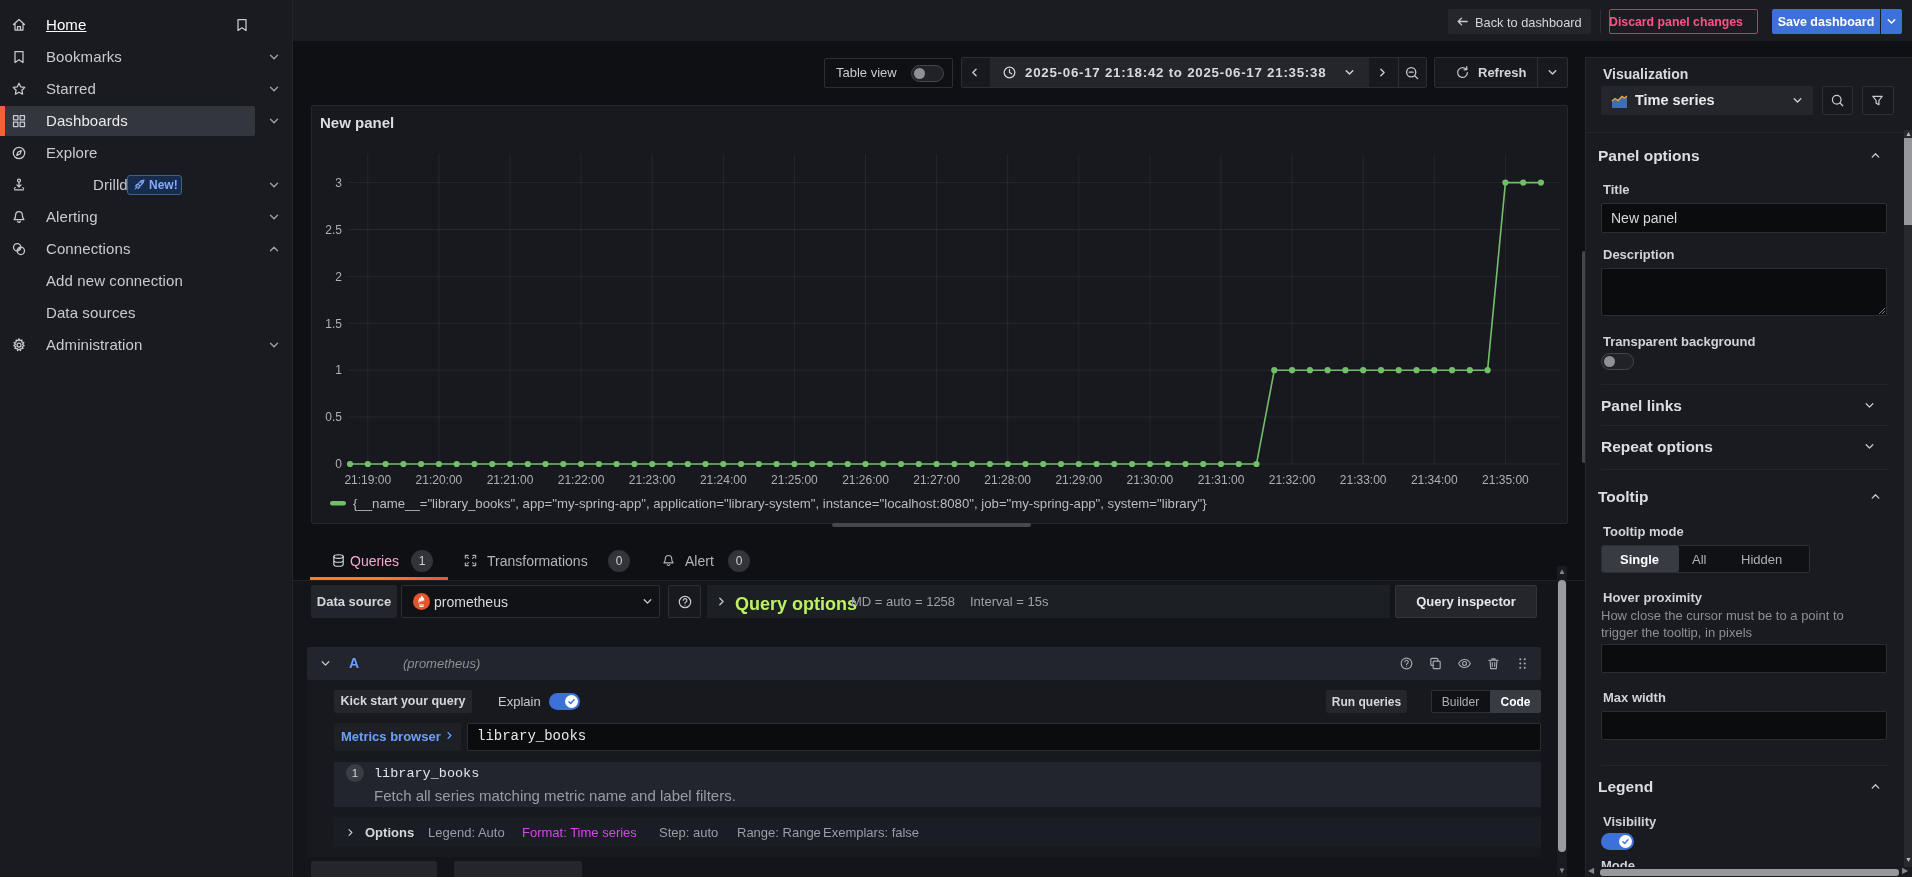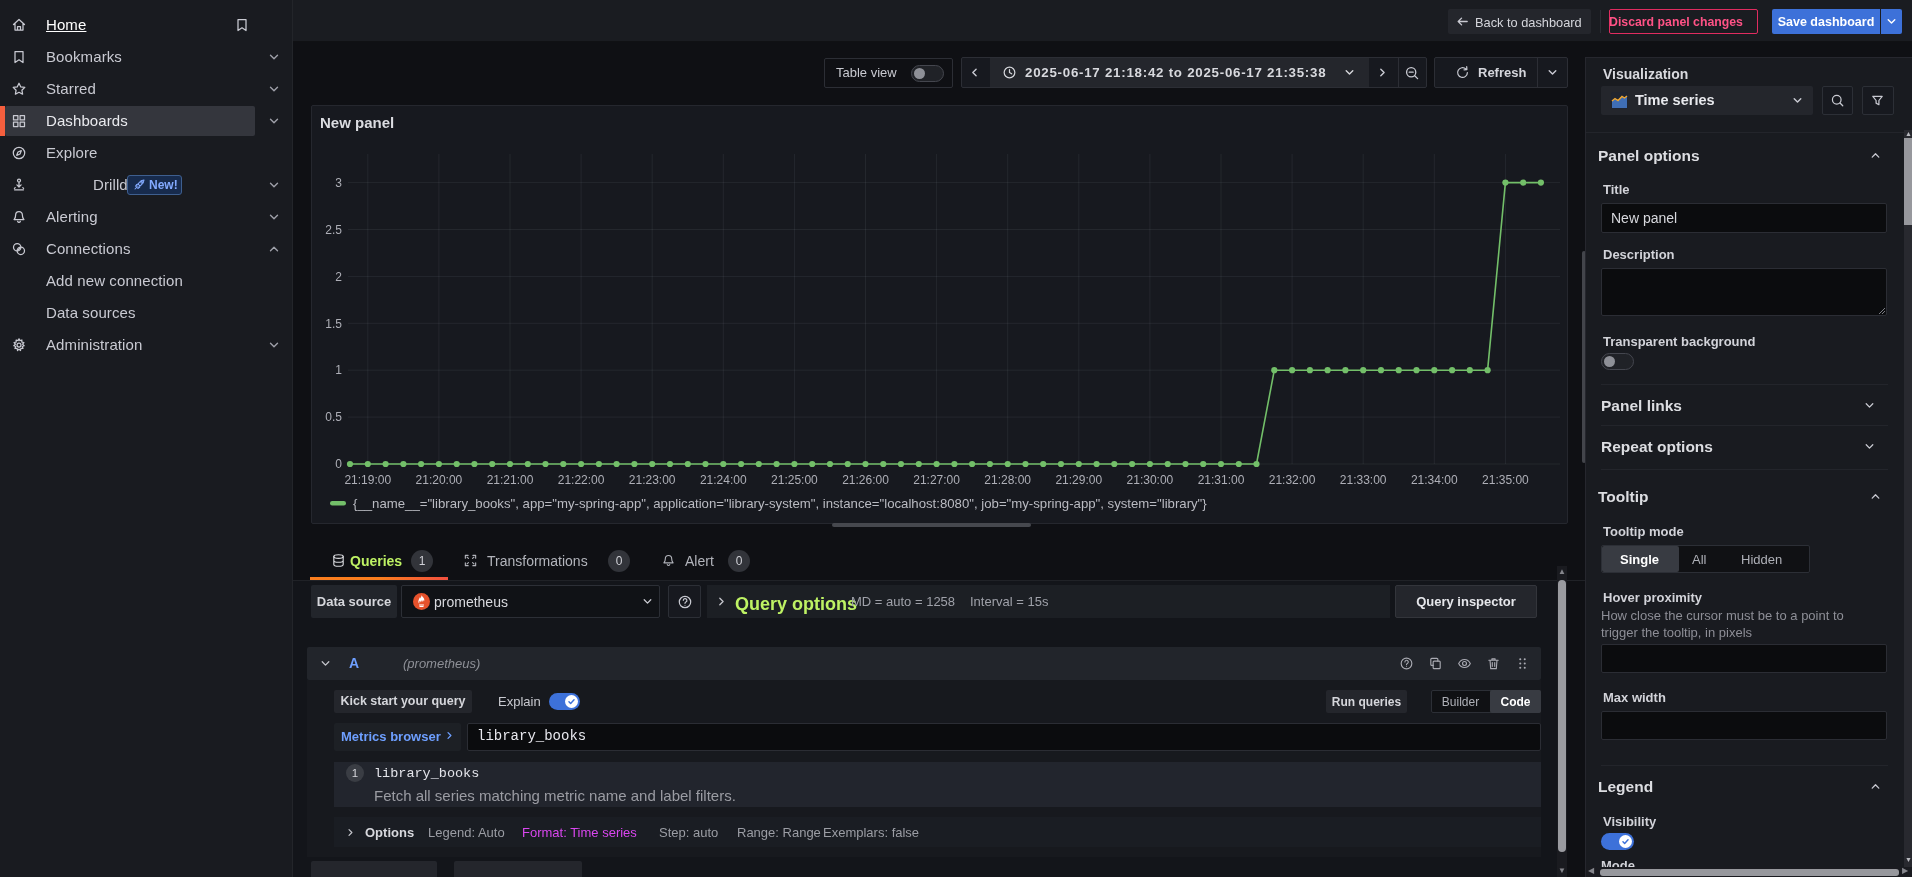--- a/index.html
+++ b/index.html
@@ -261,21 +261,21 @@
 <rect x="330" y="501" width="16" height="4.5" rx="2.2" fill="#73bf69"></rect>
 </svg>
 <div class="txt" style="left:353px;top:496px;font-size:13.2px;color:#babbc2;">{__name__="library_books", app="my-spring-app", application="library-system", instance="localhost:8080", job="my-spring-app", system="library"}</div>
 <div style="position:absolute;left:832px;top:523px;width:199px;height:4px;background:#46484e;border-radius:2px;"></div>
 <div style="position:absolute;left:293px;top:581px;width:1264px;height:296px;background:#13151a;"></div>
 <div style="position:absolute;left:293px;top:580px;width:1292px;height:1px;background:#202227;"></div>
 <svg style="position:absolute;left:331px;top:553px" width="15" height="15" viewBox="0 0 16 16" fill="none" stroke="#d9dade" stroke-width="1.2" stroke-linecap="round" stroke-linejoin="round" xmlns="http://www.w3.org/2000/svg">
     <ellipse cx="8" cy="3.8" rx="5" ry="1.9"></ellipse>
     <path d="M3 3.8 V12.2 C3 13.2 5.2 14.1 8 14.1 C10.8 14.1 13 13.2 13 12.2 V3.8 M3 8 C3 9 5.2 9.9 8 9.9 C10.8 9.9 13 9 13 8"></path>
   </svg>
-<div class="txt" style="left:350px;top:553px;font-size:14px;font-weight:bold;color:#bef264;">Queries</div>
+<div class="txt" style="left:350px;top:553px;font-size:14px;font-weight:normal;color:#f9a8d4;">Queries</div>
 <div style="position:absolute;left:411px;top:550px;width:22px;height:22px;background:#32343a;border-radius:11px;text-align:center;font-size:12px;line-height:22px;color:#cfd0d6;">1</div>
 <div style="position:absolute;left:310px;top:577px;width:138px;height:2.5px;background:linear-gradient(90deg,#fa7e1e 50%,#f2503f);"></div>
 <svg style="position:absolute;left:463px;top:553px" width="15" height="15" viewBox="0 0 16 16" fill="none" stroke="#b2b4bb" stroke-width="1.2" stroke-linecap="round" stroke-linejoin="round" xmlns="http://www.w3.org/2000/svg">
     <path d="M5.5 2.5 H2.5 V5.5 M10.5 2.5 H13.5 V5.5 M5.5 13.5 H2.5 V10.5 M10.5 13.5 H13.5 V10.5"></path>
     <path d="M5.8 5.8 L4.3 4.3 M10.2 5.8 L11.7 4.3 M5.8 10.2 L4.3 11.7 M10.2 10.2 L11.7 11.7"></path>
   </svg>
 <div class="txt" style="left:487px;top:553px;font-size:14px;color:#b2b4bb;">Transformations</div>
 <div style="position:absolute;left:608px;top:550px;width:22px;height:22px;background:#32343a;border-radius:11px;text-align:center;font-size:12px;line-height:22px;color:#cfd0d6;">0</div>
 <svg style="position:absolute;left:661px;top:553px" width="15" height="15" viewBox="0 0 16 16" fill="none" stroke="#b2b4bb" stroke-width="1.2" stroke-linecap="round" stroke-linejoin="round" xmlns="http://www.w3.org/2000/svg">
     <path d="M8 2.6 C5.8 2.6 4.6 4.2 4.6 6.2 C4.6 9 3.6 9.9 3.1 10.5 H12.9 C12.4 9.9 11.4 9 11.4 6.2 C11.4 4.2 10.2 2.6 8 2.6 Z M6.7 12.4 a1.4 1.4 0 0 0 2.6 0"></path>

